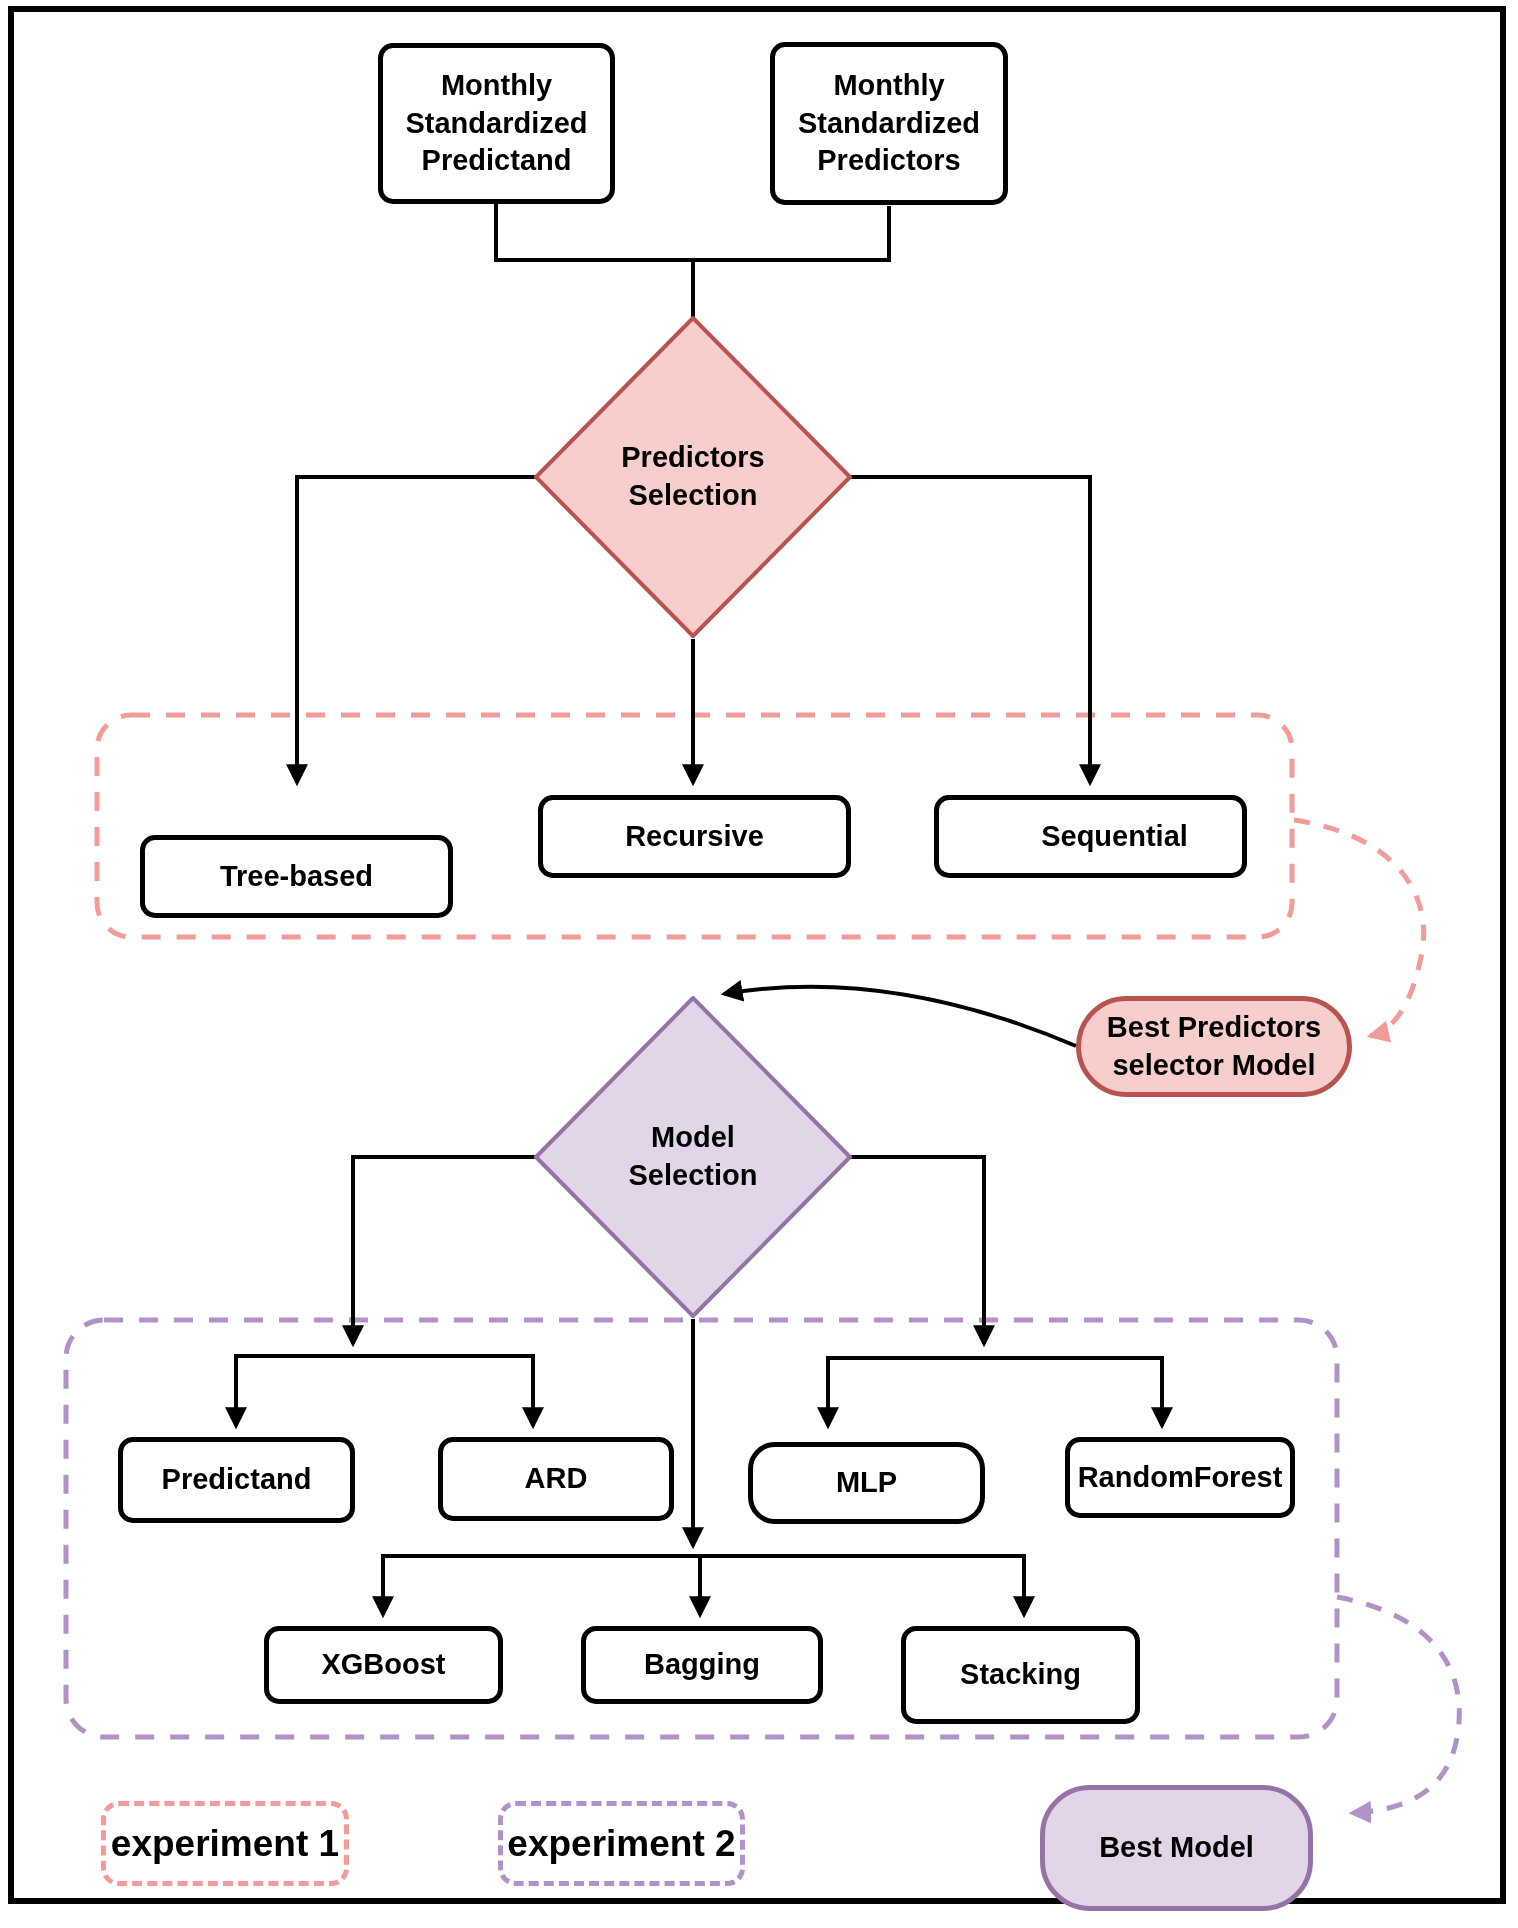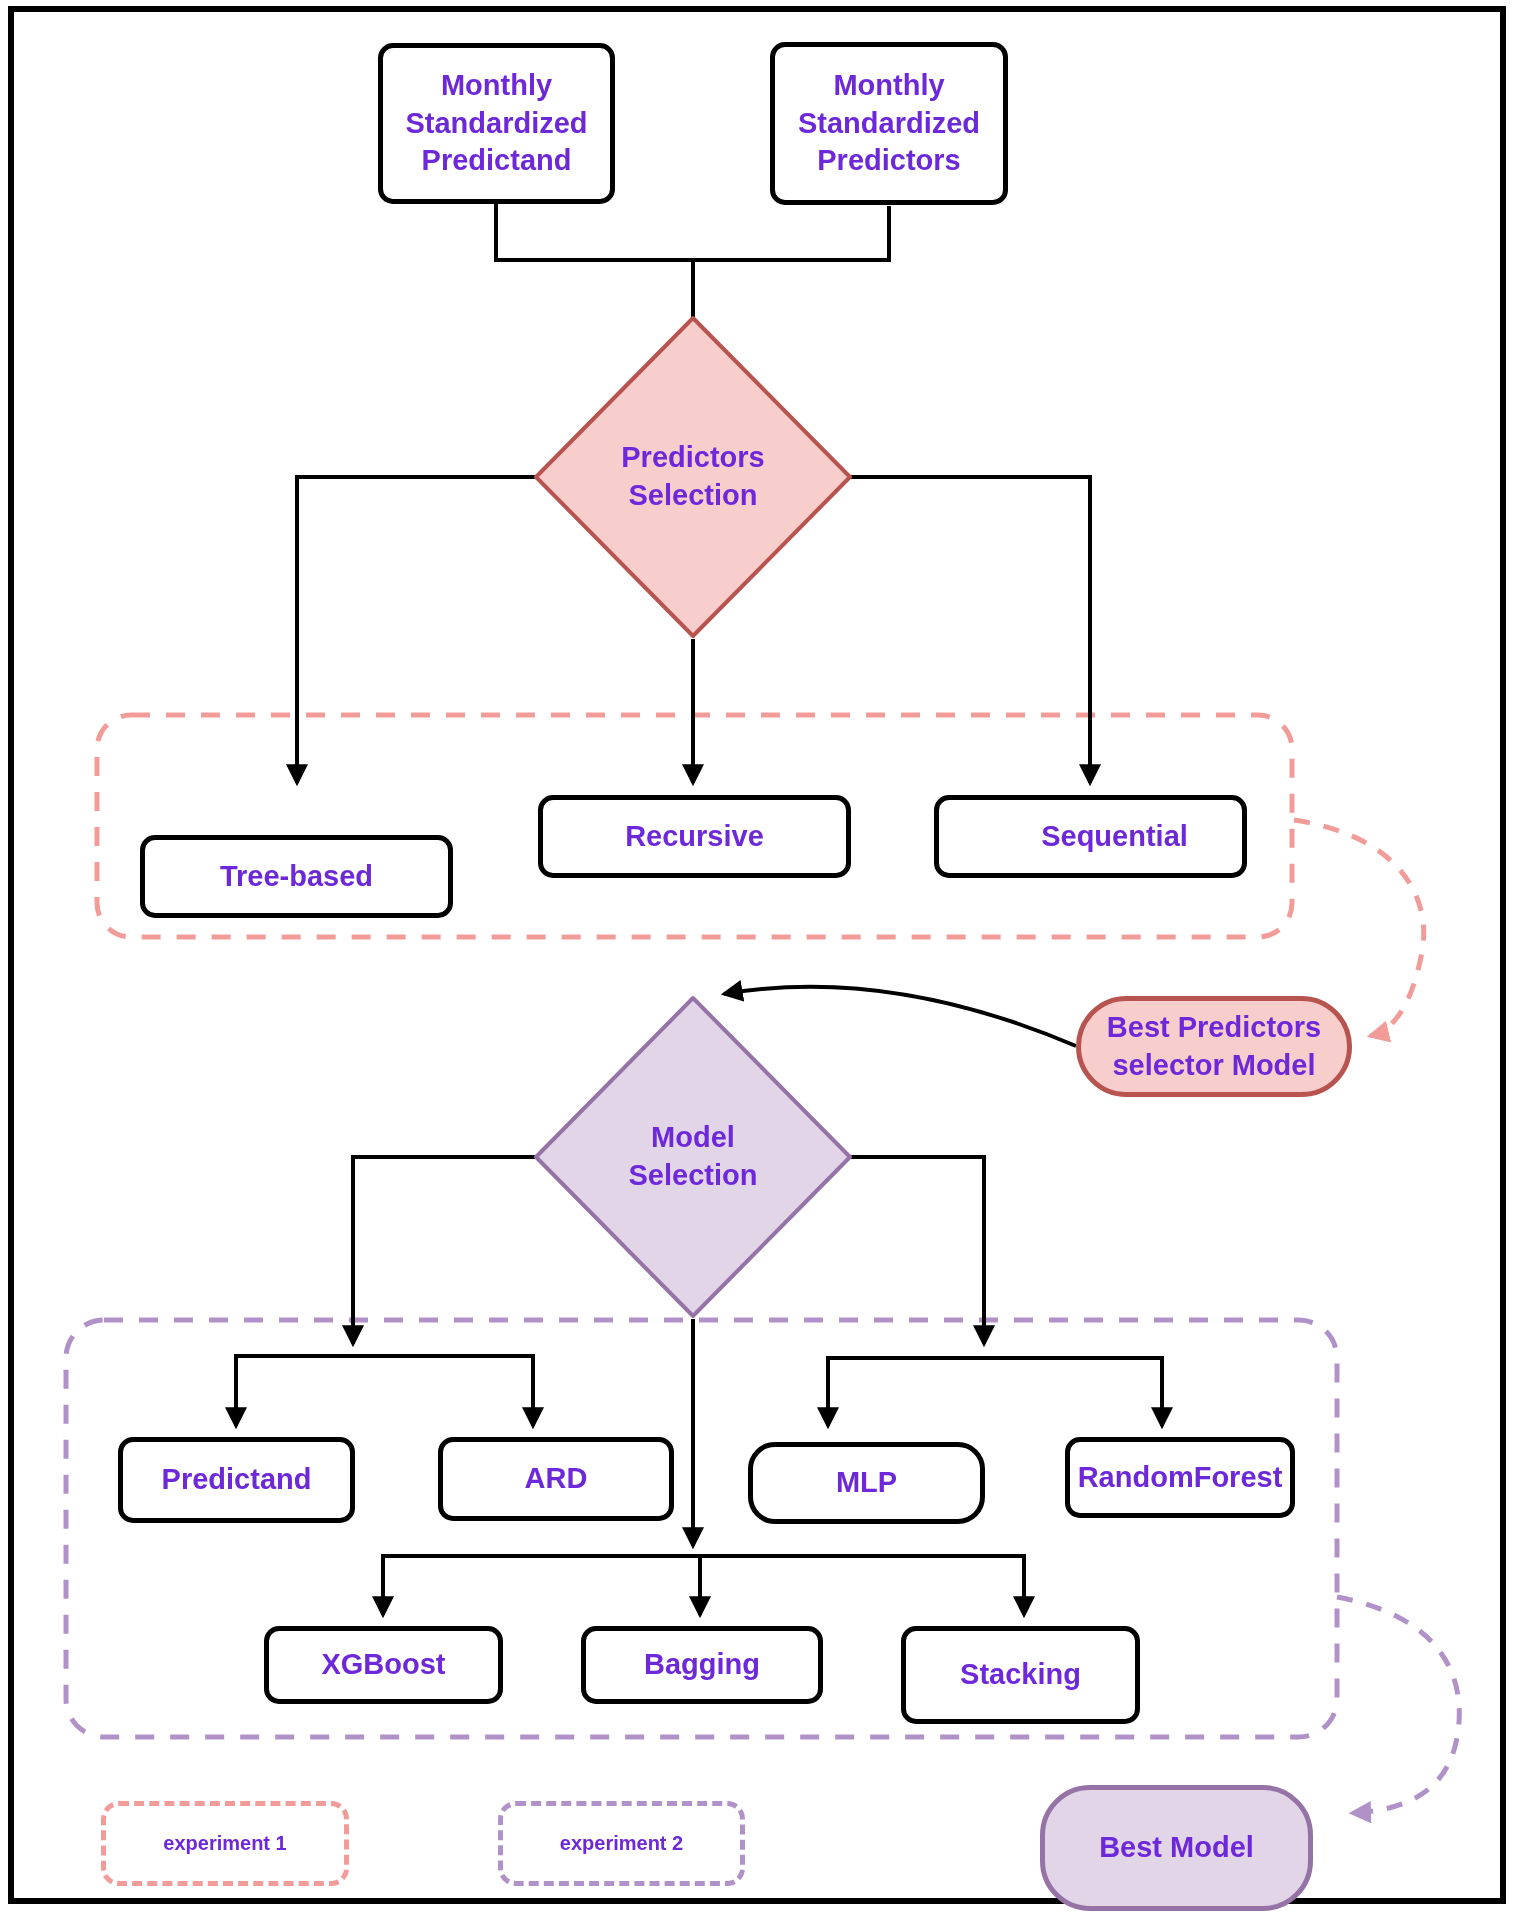--- a/index.html
+++ b/index.html
@@ -1,18 +1,18 @@
 <!DOCTYPE html>
 <html><head>
 <meta charset="utf-8">
 <style>
   html,body { margin:0; padding:0; background:#ffffff; }
   #canvas {
     position:relative; width:1518px; height:1928px; background:#ffffff;
-    font-family:"Liberation Sans", sans-serif; font-weight:700; color:#6d28d9;
+    font-family:"Liberation Sans", sans-serif; font-weight:700; color:#000000;
   }
   #frame {
     position:absolute; left:8px; top:6px; width:1498px; height:1898px;
     border:6px solid #000; box-sizing:border-box;
   }
   #wires { position:absolute; left:0; top:0; width:1518px; height:1928px; }
   .node {
     position:absolute; box-sizing:border-box; background:#fff;
     border:5px solid #000; border-radius:15px;
     display:flex; align-items:center; justify-content:center;
@@ -27,21 +27,21 @@
   .pill.purple { background:#e1d5e7; border:5px solid #9673a6; border-radius:50px; }
   .diamond {
     position:absolute; display:flex; align-items:center; justify-content:center;
     text-align:center; font-size:29px; line-height:1.3; white-space:pre-line;
   }
   .diamond > svg { position:absolute; left:0; top:0; }
   .diamond > .dlabel { position:relative; z-index:2; }
   .legend-box {
     position:absolute; box-sizing:border-box; border-radius:18px;
     display:flex; align-items:center; justify-content:center;
-    font-size:20px; background:#fff;
+    font-size:37px; background:#fff;
   }
   .legend-box.pink   { border:5px dashed #f19c99; }
   .legend-box.purple { border:5px dashed #b192c8; }
 </style>
 </head>
 <body>
 
 <div id="canvas">
 
   <div id="frame"></div>

